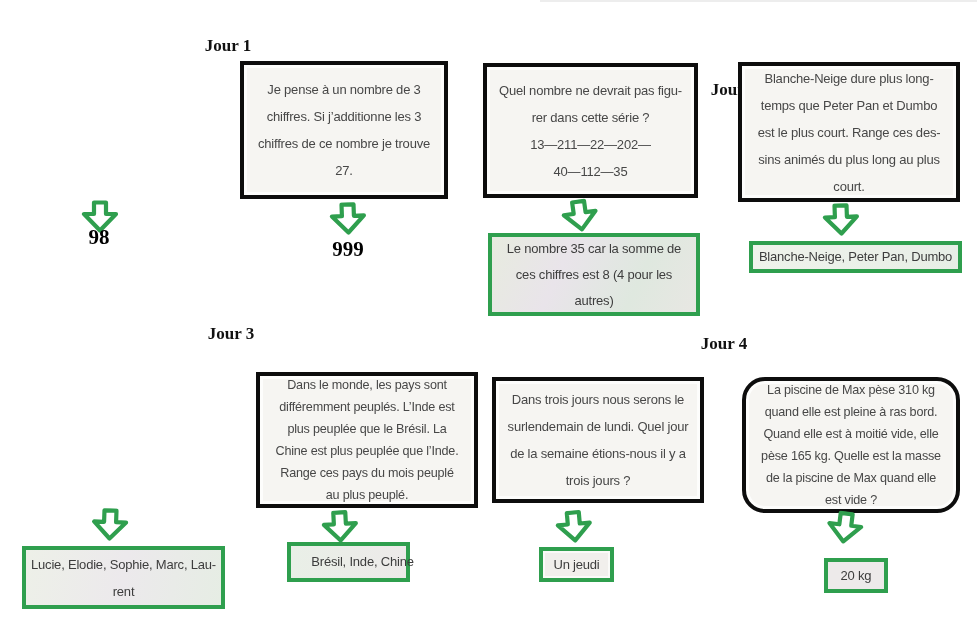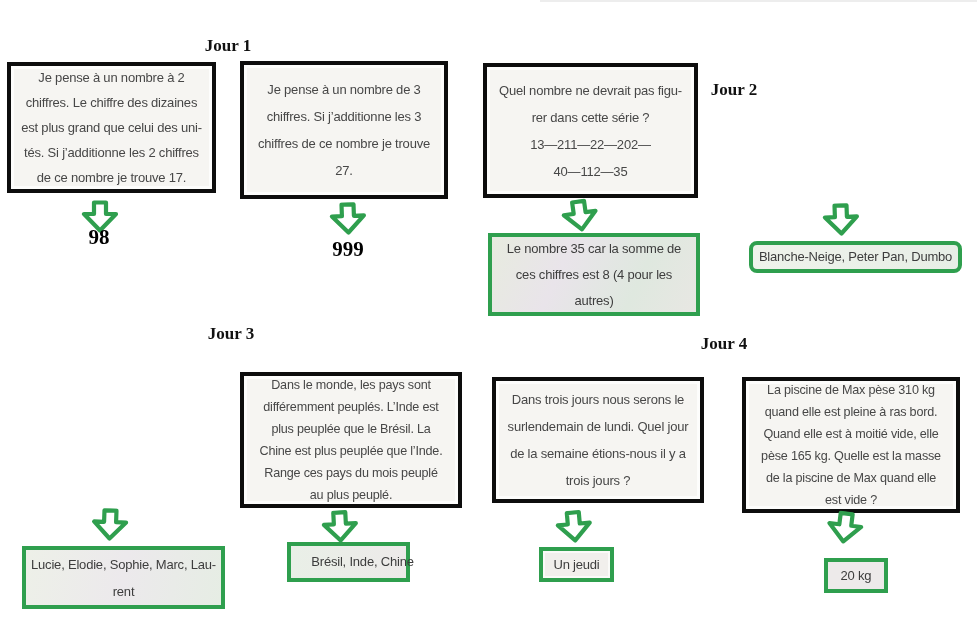--- a/index.html
+++ b/index.html
@@ -28,23 +28,23 @@
   .abox{position:absolute;box-sizing:border-box;border:4px solid #2f9f4e;
         display:flex;align-items:center;justify-content:center;}
   .atext{white-space:pre;text-align:center;color:#3d3d3d;font-size:13px;
         letter-spacing:-0.2px;line-height:26px;}
 
   #q1{left:7px;top:62px;width:209px;height:131px;}
   #q2{left:240px;top:61px;width:208px;height:138px;}
   #q3{left:483px;top:63px;width:215px;height:135px;}
   #q4{left:738px;top:62px;width:222px;height:140px;}
   #q5{left:8px;top:370px;width:215px;height:138px;}
-  #q6{left:240px;top:372px;width:222px;height:136px;}
+  #q6{left:256px;top:372px;width:222px;height:136px;}
   #q7{left:492px;top:377px;width:212px;height:126px;}
-  #q8{left:742px;top:377px;width:218px;height:136px;}
+  #q8{left:742px;top:377px;width:218px;height:136px;border-radius:23px;}
 
   #h1{left:173px;top:36px;}
   #h2{left:679px;top:36px;margin-top:44px;}
   #h3{left:176px;top:324px;}
   #h4{left:669px;top:334px;}
 
   #a1{left:81px;top:200px;}
   #a2{left:329px;top:202px;transform:rotate(-2deg);}
   #a3{left:561px;top:199px;transform:rotate(-8deg);}
   #a4{left:822px;top:203px;transform:rotate(-2deg);}
@@ -52,21 +52,21 @@
   #a6{left:321px;top:510px;transform:rotate(-3deg);}
   #a7{left:555px;top:510px;transform:rotate(-5deg);}
   #a8{left:826px;top:511px;transform:rotate(7deg);}
 
   #ans1{left:67px;top:225px;}
   #ans2{left:316px;top:237px;}
 
   #ans3{left:488px;top:233px;width:212px;height:83px;
         background:linear-gradient(115deg,#e7ebdf 0%,#e9e4ea 35%,#dfe8df 70%,#e8e7e3 100%);}
   #ans4{left:749px;top:241px;width:213px;height:32px;
-        background:linear-gradient(90deg,#eff3eb,#e7eee6);border-radius:8px;}
+        background:linear-gradient(90deg,#eff3eb,#e7eee6);}
   #ans4 .atext{font-size:13px;}
   #ans5{left:22px;top:546px;width:203px;height:63px;line-height:27px;
         background:linear-gradient(100deg,#edf0e8,#ece9ec 50%,#e6ede4);}
   #ans5 .atext{line-height:27px;}
   #ans6{left:287px;top:542px;width:123px;height:40px;
         background:linear-gradient(90deg,#e9efe7,#edeae9);padding-left:28px;}
   #ans7{left:539px;top:547px;width:75px;height:35px;background:#f1efec;
         box-shadow:inset 0 0 0 2px #fafaf8;}
   #ans8{left:824px;top:558px;width:64px;height:35px;background:#edeaea;}
 </style>
@@ -75,38 +75,38 @@
 
 <div id="page">
 
   <div class="faint-top" style="left:540px;top:0;width:437px;height:2px;"></div>
 
   <div class="day-header" id="h1">Jour 1</div>
   <div class="day-header" id="h2">Jour 2</div>
   <div class="day-header" id="h3">Jour 3</div>
   <div class="day-header" id="h4">Jour 4</div>
 
-  <div class="qbox" id="q1">
-    <div class="qtext lh25">Je pense à un nombre à 2
-chiffres. Le chiffre des dizaines
-est plus grand que celui des uni-
-tés. Si j’additionne les 2 chiffres
-de ce nombre je trouve 17.</div>
-  </div>
   <div class="qbox" id="q2">
     <div class="qtext lh27">Je pense à un nombre de 3
 chiffres. Si j’additionne les 3
 chiffres de ce nombre je trouve
 27.</div>
   </div>
   <div class="qbox" id="q3">
     <div class="qtext lh27">Quel nombre ne devrait pas figu-
 rer dans cette série ?
 13—211—22—202—
 40—112—35</div>
+  </div>
+  <div class="qbox" id="q4">
+    <div class="qtext lh27">Blanche-Neige dure plus long-
+temps que Peter Pan et Dumbo
+est le plus court. Range ces des-
+sins animés du plus long au plus
+court.</div>
   </div>
   <div class="qbox" id="q6">
     <div class="qtext lh22">Dans le monde, les pays sont
 différemment peuplés. L’Inde est
 plus peuplée que le Brésil. La
 Chine est plus peuplée que l’Inde.
 Range ces pays du mois peuplé
 au plus peuplé.</div>
   </div>
   <div class="qbox" id="q7">

